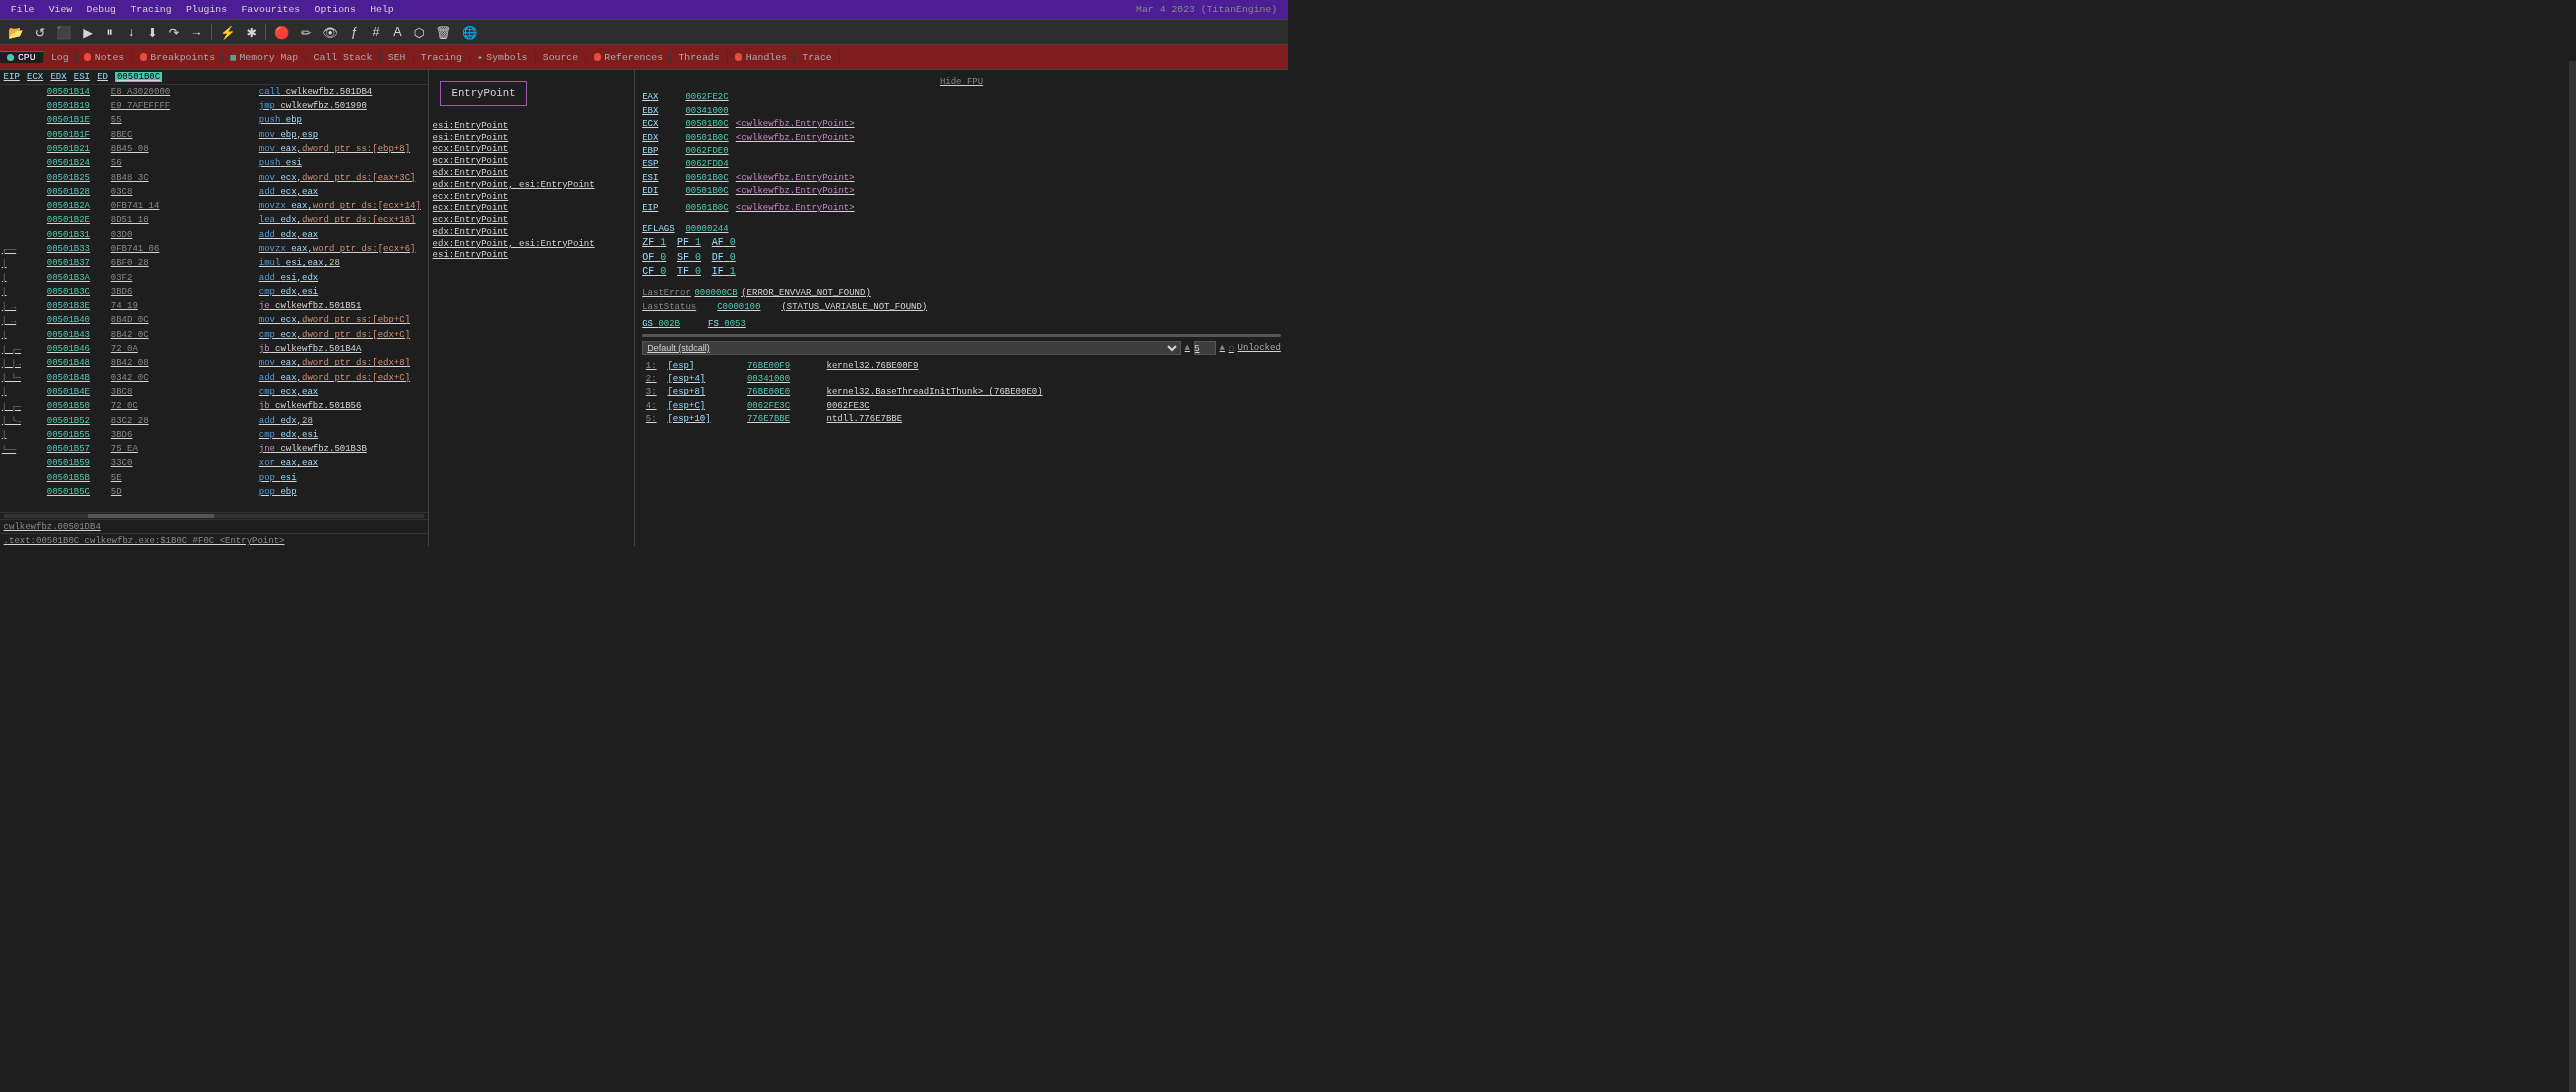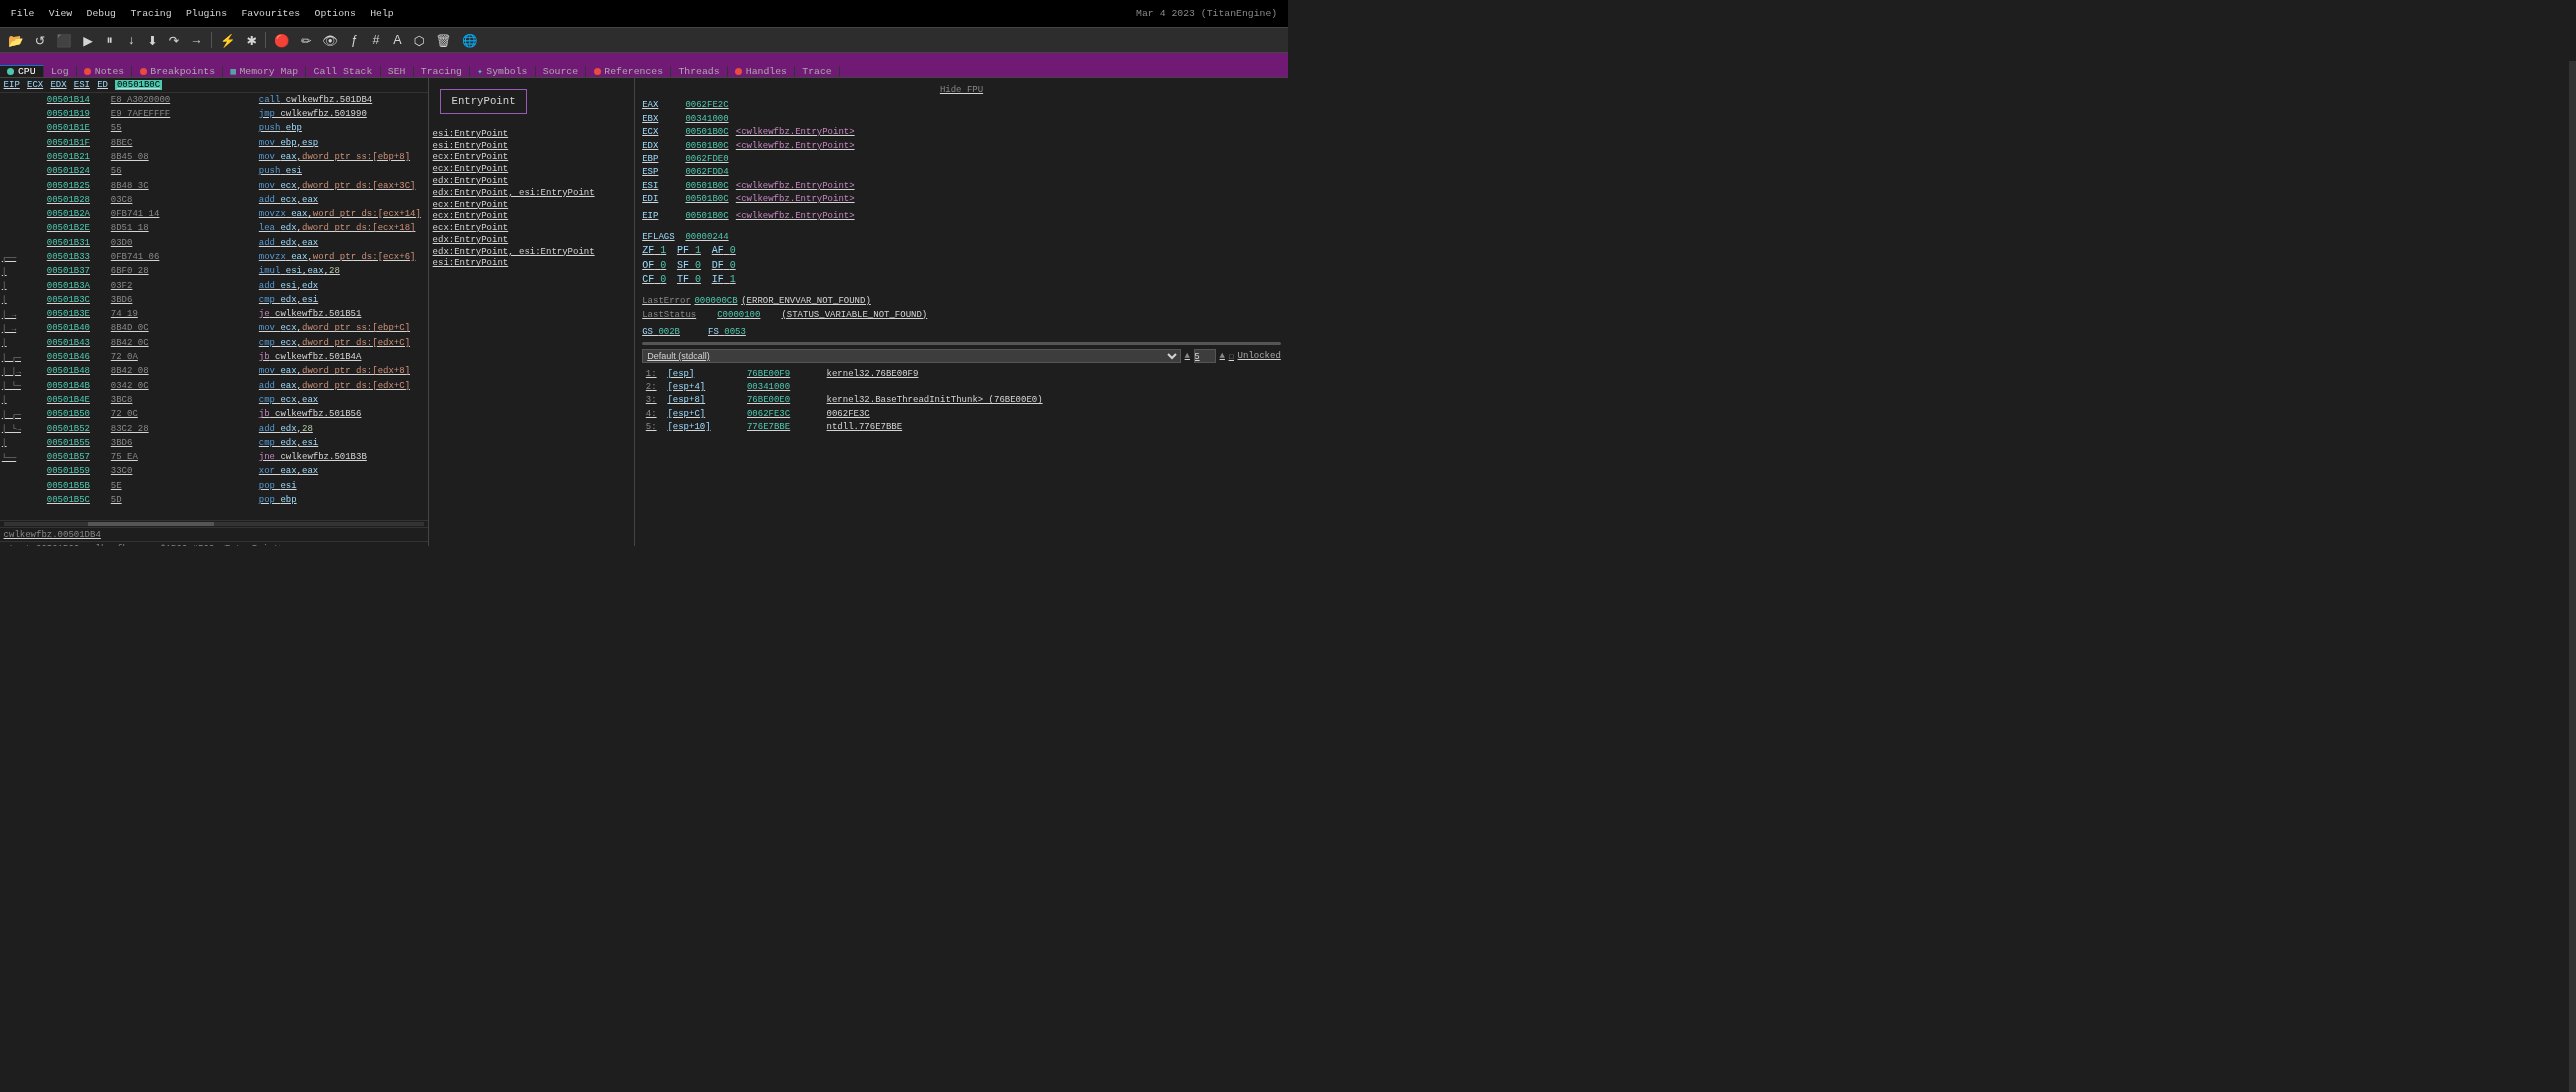--- a/index.html
+++ b/index.html
@@ -8,24 +8,24 @@
       color: #d4d4d4;
       font-family: 'Courier New', Courier, monospace;
       font-size: 9.8px;
       overflow: hidden;
       width: 1288px;
       height: 546px;
     }
 
     
     .menu-bar {
-      background: #000000;
+      background: #4c1d95;
       display: flex;
       align-items: center;
-      height: 28px;
+      height: 20px;
       border-bottom: 0.9px solid #444;
       padding: 0 3.6px;
     }
     .menu-item {
       color: #d4d4d4;
       padding: 0 7.2px;
       cursor: pointer;
       font-size: 9.8px;
       height: 18px;
       display: flex;
@@ -62,23 +62,23 @@
     }
     .toolbar-sep {
       width: 0.9px;
       background: #555;
       height: 16px;
       margin: 0 1.8px;
     }
 
     
     .tab-bar {
-      background: #701a75;
-      display: flex;
-      align-items: flex-end;
+      background: #7f1d1d;
+      display: flex;
+      align-items: center;
       height: 25px;
       border-bottom: 0.9px solid #444;
       overflow-x: auto;
       flex-shrink: 0;
     }
     .tab {
       display: flex;
       align-items: center;
       padding: 0 7.2px;
       cursor: pointer;

